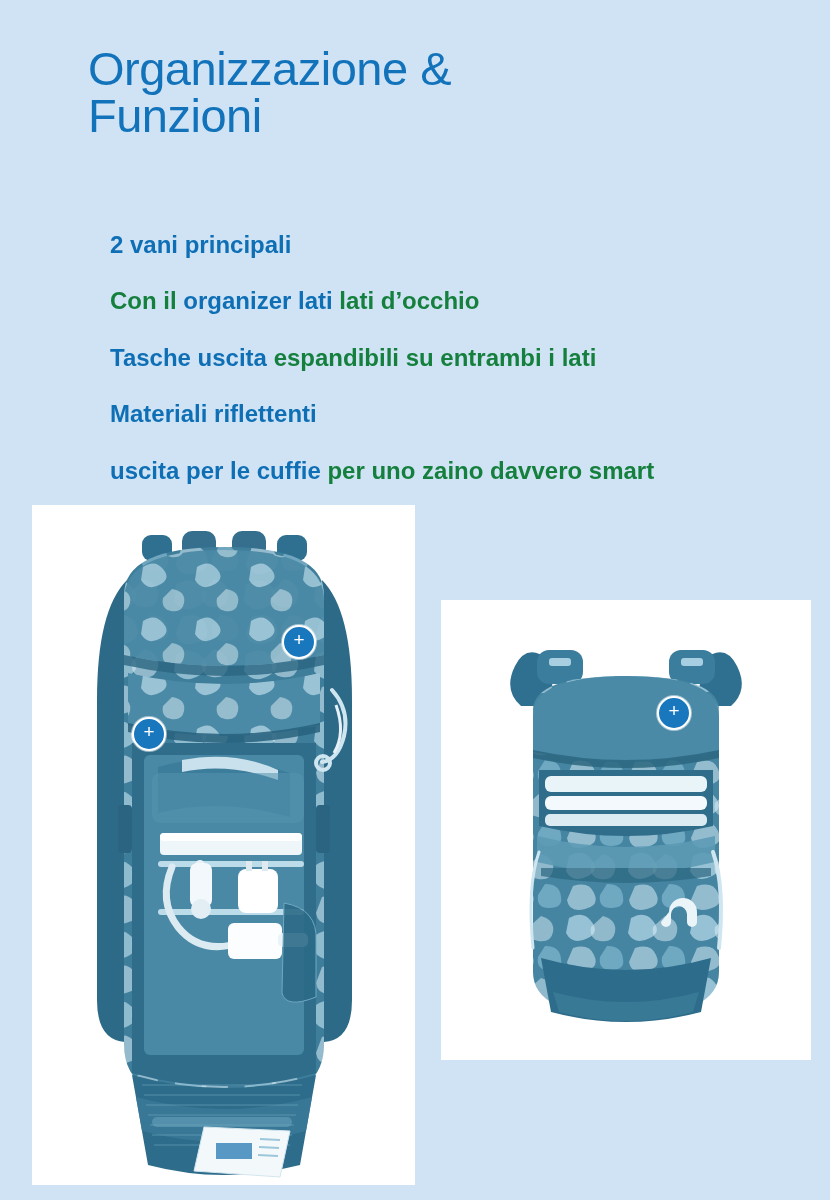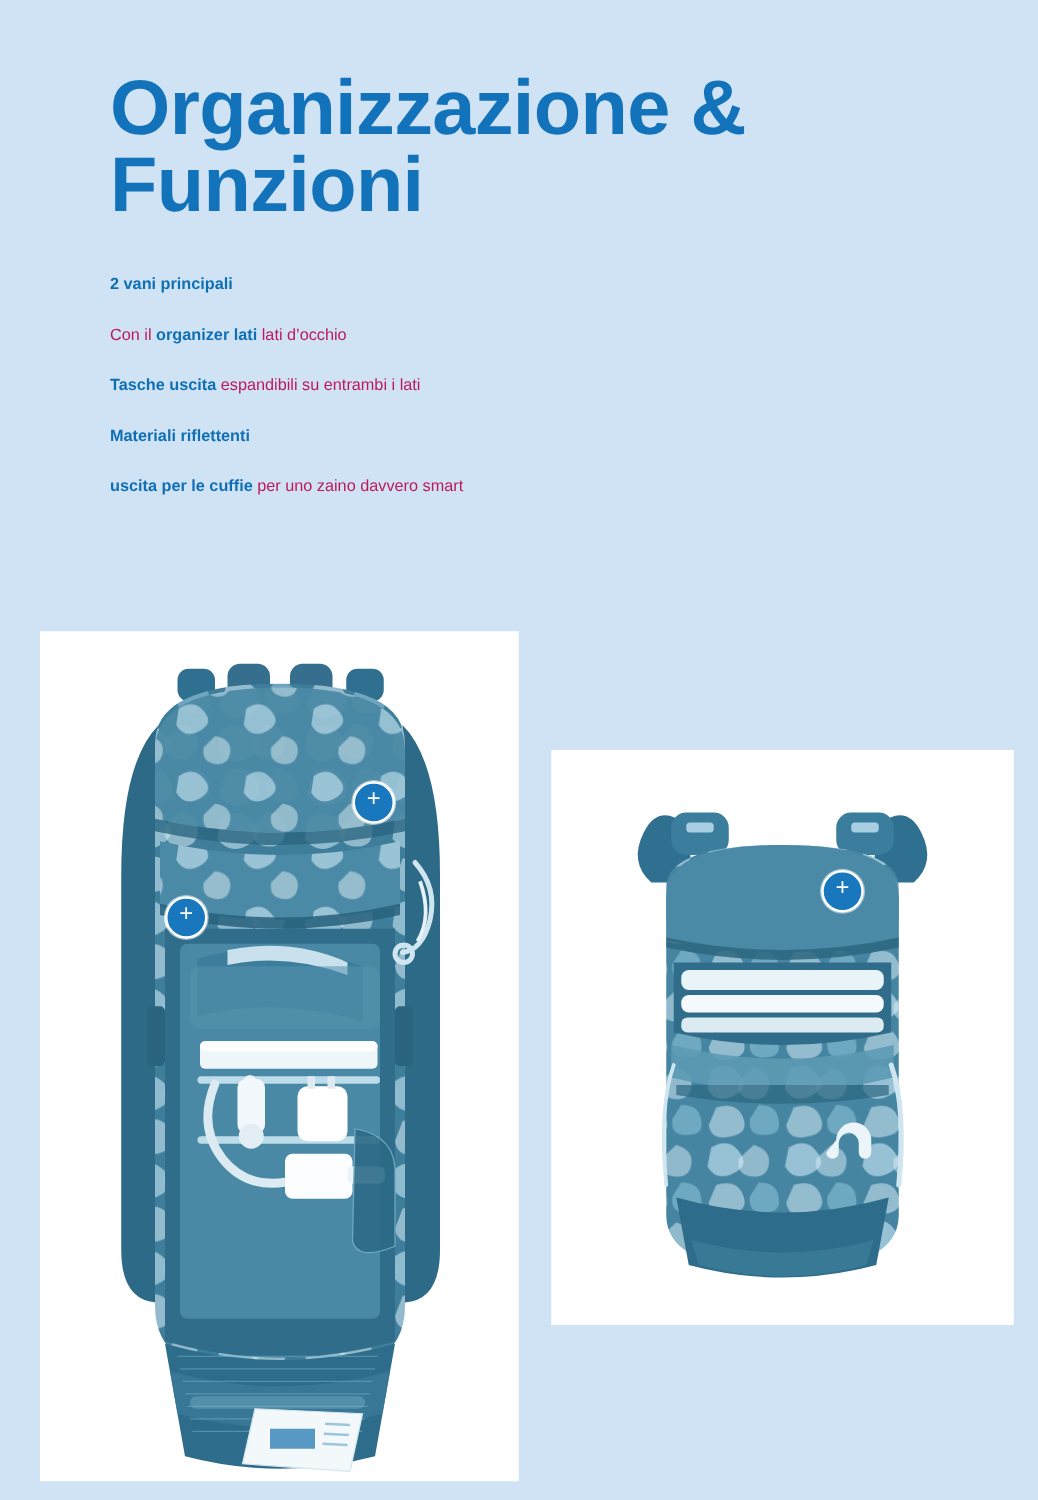--- a/index.html
+++ b/index.html
@@ -20,51 +20,52 @@
     width: 830px;
     height: 1200px;
   }
 
   
   .heading {
     position: absolute;
     left: 88px;
     top: 14px;
     width: 660px;
-    font-size: 62px;
+    font-size: 47px;
     line-height: 1.0;
-    font-weight: bold;
+    font-weight: normal;
     color: #1273bb;
     letter-spacing: -0.5px;
   }
   .heading .line {
     display: block;
   }
 
   
   .features {
     position: absolute;
     left: 88px;
     top: 205px;
     width: 680px;
   }
   .feature {
-    font-size: 13px;
+    font-size: 24px;
     line-height: 1.35;
     color: #2f7fb8;
     margin-bottom: 23px;
     white-space: nowrap;
+    margin-left: 22px;
   }
   .feature .b {
     font-weight: bold;
     color: #0f6fb5;
   }
   .feature .n {
-    font-weight: normal;
-    color: #be185d;
+    font-weight: bold;
+    color: #15803d;
   }
 
   
   .photo {
     position: absolute;
     background: #ffffff;
     overflow: hidden;
   }
   .photo-main {
     left: 32px;

